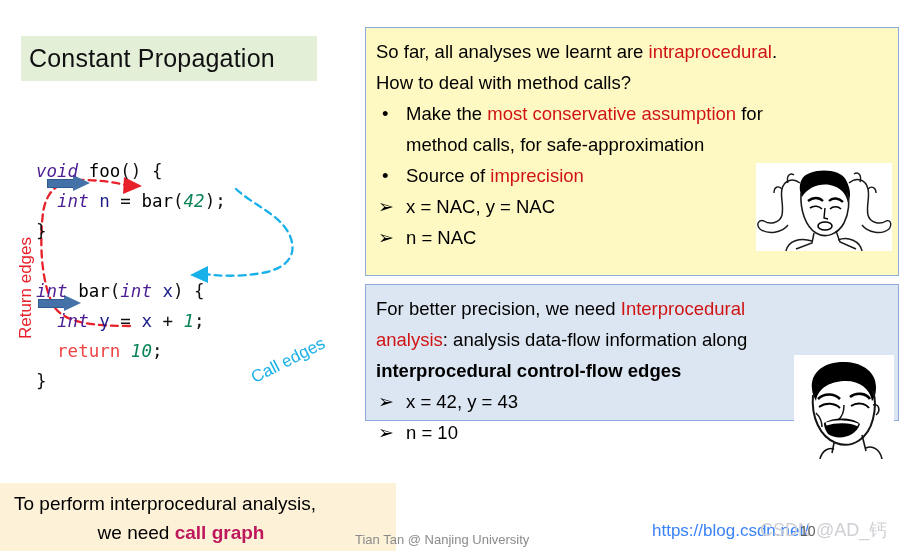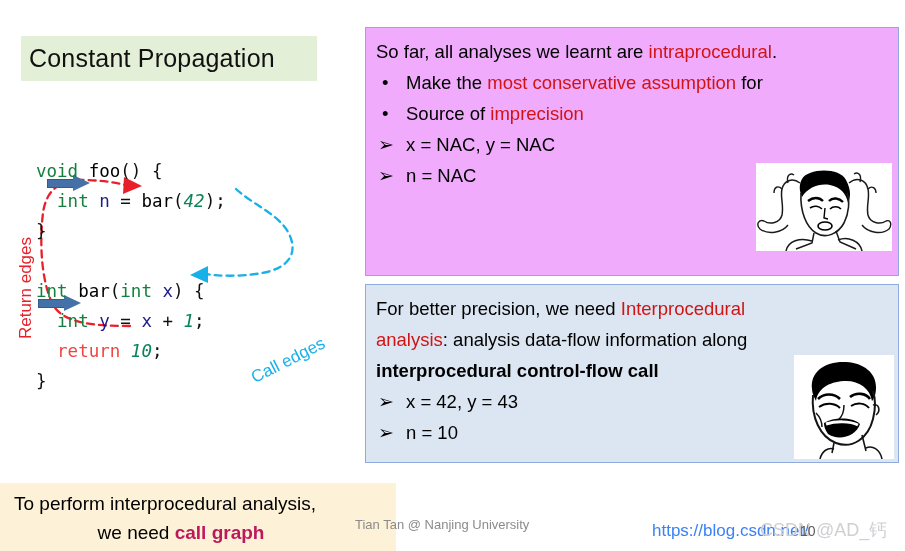--- a/index.html
+++ b/index.html
@@ -44,21 +44,21 @@
   #code-block {
     position: absolute;
     left: 36px;
     top: 10px;
     font-family: "DejaVu Sans Mono", monospace;
     font-size: 17.5px;
     line-height: 30px;
     white-space: pre;
   }
   .ln { display: block; height: 30px; }
-  .kw     { color: #15803d; }       
+  .kw     { color: #4c1d95; font-style: italic; }       
   .fn     { color: #000000; }       
   .var    { color: #1c1c8a; }       
   .num    { color: #0b8457; font-style: italic; }       
   .ret    { color: #ef4444; }       
   .pl     { color: #111111; }       
 
   
   .step-arrow {
     position: absolute;
     width: 44px;
@@ -112,28 +112,28 @@
     box-sizing: border-box;
     border: 1px solid #8faadc;
     font-size: 18.5px;
     line-height: 31px;
   }
   #box-intraprocedural {
     left: 365px;
     top: 27px;
     width: 534px;
     height: 249px;
-    background: #f0abfc;
+    background: #fef9c3;
     padding: 8px 10px 0 10px;
   }
   #box-interprocedural {
     left: 365px;
     top: 284px;
     width: 534px;
-    height: 179px;
+    height: 137px;
     background: #dce6f2;
     padding: 8px 10px 0 10px;
   }
   .para { display: block; }
   .bullet-row {
     display: flex;
     align-items: flex-start;
   }
   .bullet-mark {
     width: 30px;
@@ -172,21 +172,21 @@
     padding: 6px 26px 0 14px;
     box-sizing: border-box;
   }
   #banner-line1 { display: block; }
   #banner-line2 { display: block; text-align: center; padding-right: 22px; }
   .callgraph { color: #be185d; font-weight: bold; }
 
   #attribution {
     position: absolute;
     left: 355px;
-    top: 517px;
+    top: 532px;
     font-size: 13px;
     color: #8b8b8b;
   }
 
   
   #watermark-url {
     position: absolute;
     left: 652px;
     top: 521px;
     font-size: 17px;
@@ -235,24 +235,25 @@
   </div>
 
   <pre id="code-block"><span class="ln"><span class="kw">void</span><span class="pl"> </span><span class="fn">foo</span><span class="pl">() {</span></span><span class="ln"><span class="pl">  </span><span class="kw">int</span><span class="pl"> </span><span class="var">n</span><span class="pl"> = </span><span class="fn">bar</span><span class="pl">(</span><span class="num">42</span><span class="pl">);</span></span><span class="ln"><span class="pl">}</span></span><span class="ln"></span><span class="ln"><span class="kw">int</span><span class="pl"> </span><span class="fn">bar</span><span class="pl">(</span><span class="kw">int</span><span class="pl"> </span><span class="var">x</span><span class="pl">) {</span></span><span class="ln"><span class="pl">  </span><span class="kw">int</span><span class="pl"> </span><span class="var">y</span><span class="pl"> = </span><span class="var">x</span><span class="pl"> + </span><span class="num">1</span><span class="pl">;</span></span><span class="ln"><span class="pl">  </span><span class="ret">return</span><span class="pl"> </span><span class="num">10</span><span class="pl">;</span></span><span class="ln"><span class="pl">}</span></span></pre>
 
   <div id="return-edges-label">Return edges</div>
   <div id="call-edges-label">Call edges</div>
 </div>
 
 <div class="rbox" id="box-intraprocedural">
   <span class="para"><span>So far, all analyses we learnt are </span><span class="red">intraprocedural</span><span>.</span></span>
+  <span class="para">How to deal with method calls?</span>
 
   <div class="bullet-row">
     <span class="bullet-mark">•</span>
-    <span class="bullet-text"><span>Make the </span><span class="red">most conservative assumption</span><span> for</span><br></span>
+    <span class="bullet-text"><span>Make the </span><span class="red">most conservative assumption</span><span> for</span><br><span>method calls, for safe-approximation</span></span>
   </div>
 
   <div class="bullet-row">
     <span class="bullet-mark">•</span>
     <span class="bullet-text"><span>Source of </span><span class="red">imprecision</span></span>
   </div>
 
   <div class="bullet-row">
     <span class="bullet-mark chev">➢</span>
     <span class="bullet-text">x = NAC, y = NAC</span>
@@ -290,21 +291,21 @@
 
     <path d="M93 20 C101 13, 110 17, 112 26 C114 35, 110 43, 112 52 C114 60, 124 62, 130 58" fill="none" stroke="#1a1a1a" stroke-width="1.5"></path>
     <path d="M112 26 C116 22, 120 25, 120 30 M104 19 C106 12, 102 8, 98 11" fill="none" stroke="#1a1a1a" stroke-width="1.4"></path>
     <path d="M130 58 C135 56, 136 62, 133 66 C126 72, 112 70, 106 62" fill="none" stroke="#1a1a1a" stroke-width="1.4"></path>
   </svg>
 </div>
 
 <div class="rbox" id="box-interprocedural">
   <span class="para"><span>For better precision, we need </span><span class="red">Interprocedural</span></span>
   <span class="para"><span class="red">analysis</span><span>: analysis data-flow information along</span></span>
-  <span class="para bold">interprocedural control-flow call</span>
+  <span class="para bold">interprocedural control-flow edges</span>
 
   <div class="bullet-row">
     <span class="bullet-mark chev">➢</span>
     <span class="bullet-text">x = 42, y = 43</span>
   </div>
   <div class="bullet-row">
     <span class="bullet-mark chev">➢</span>
     <span class="bullet-text">n = 10</span>
   </div>
 </div>

